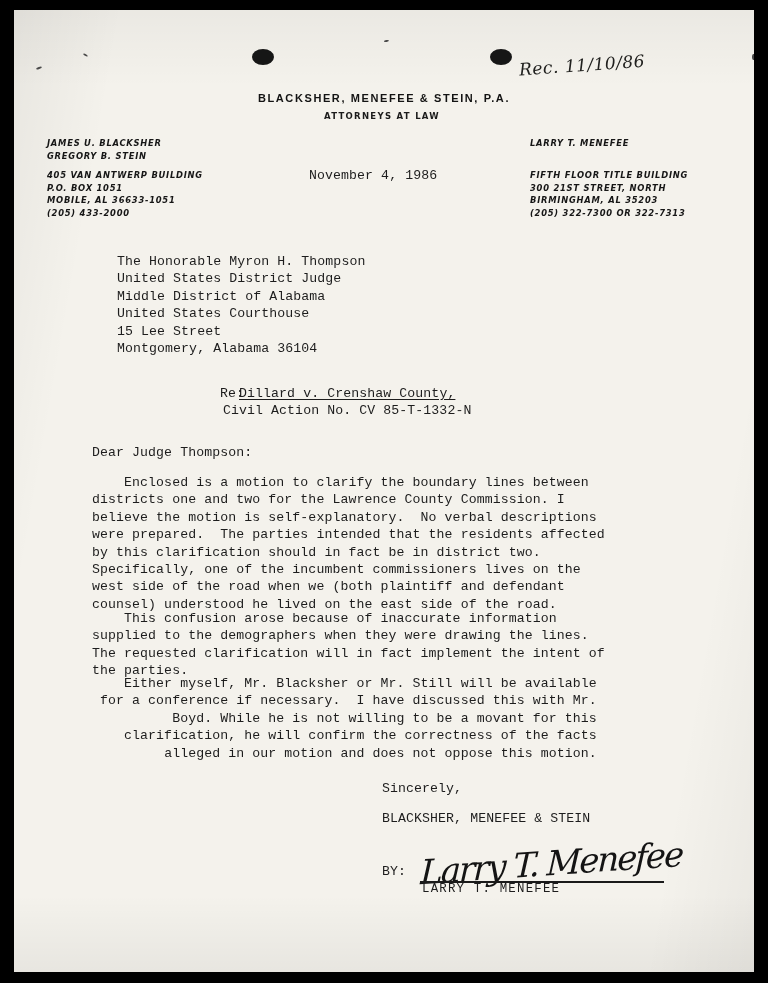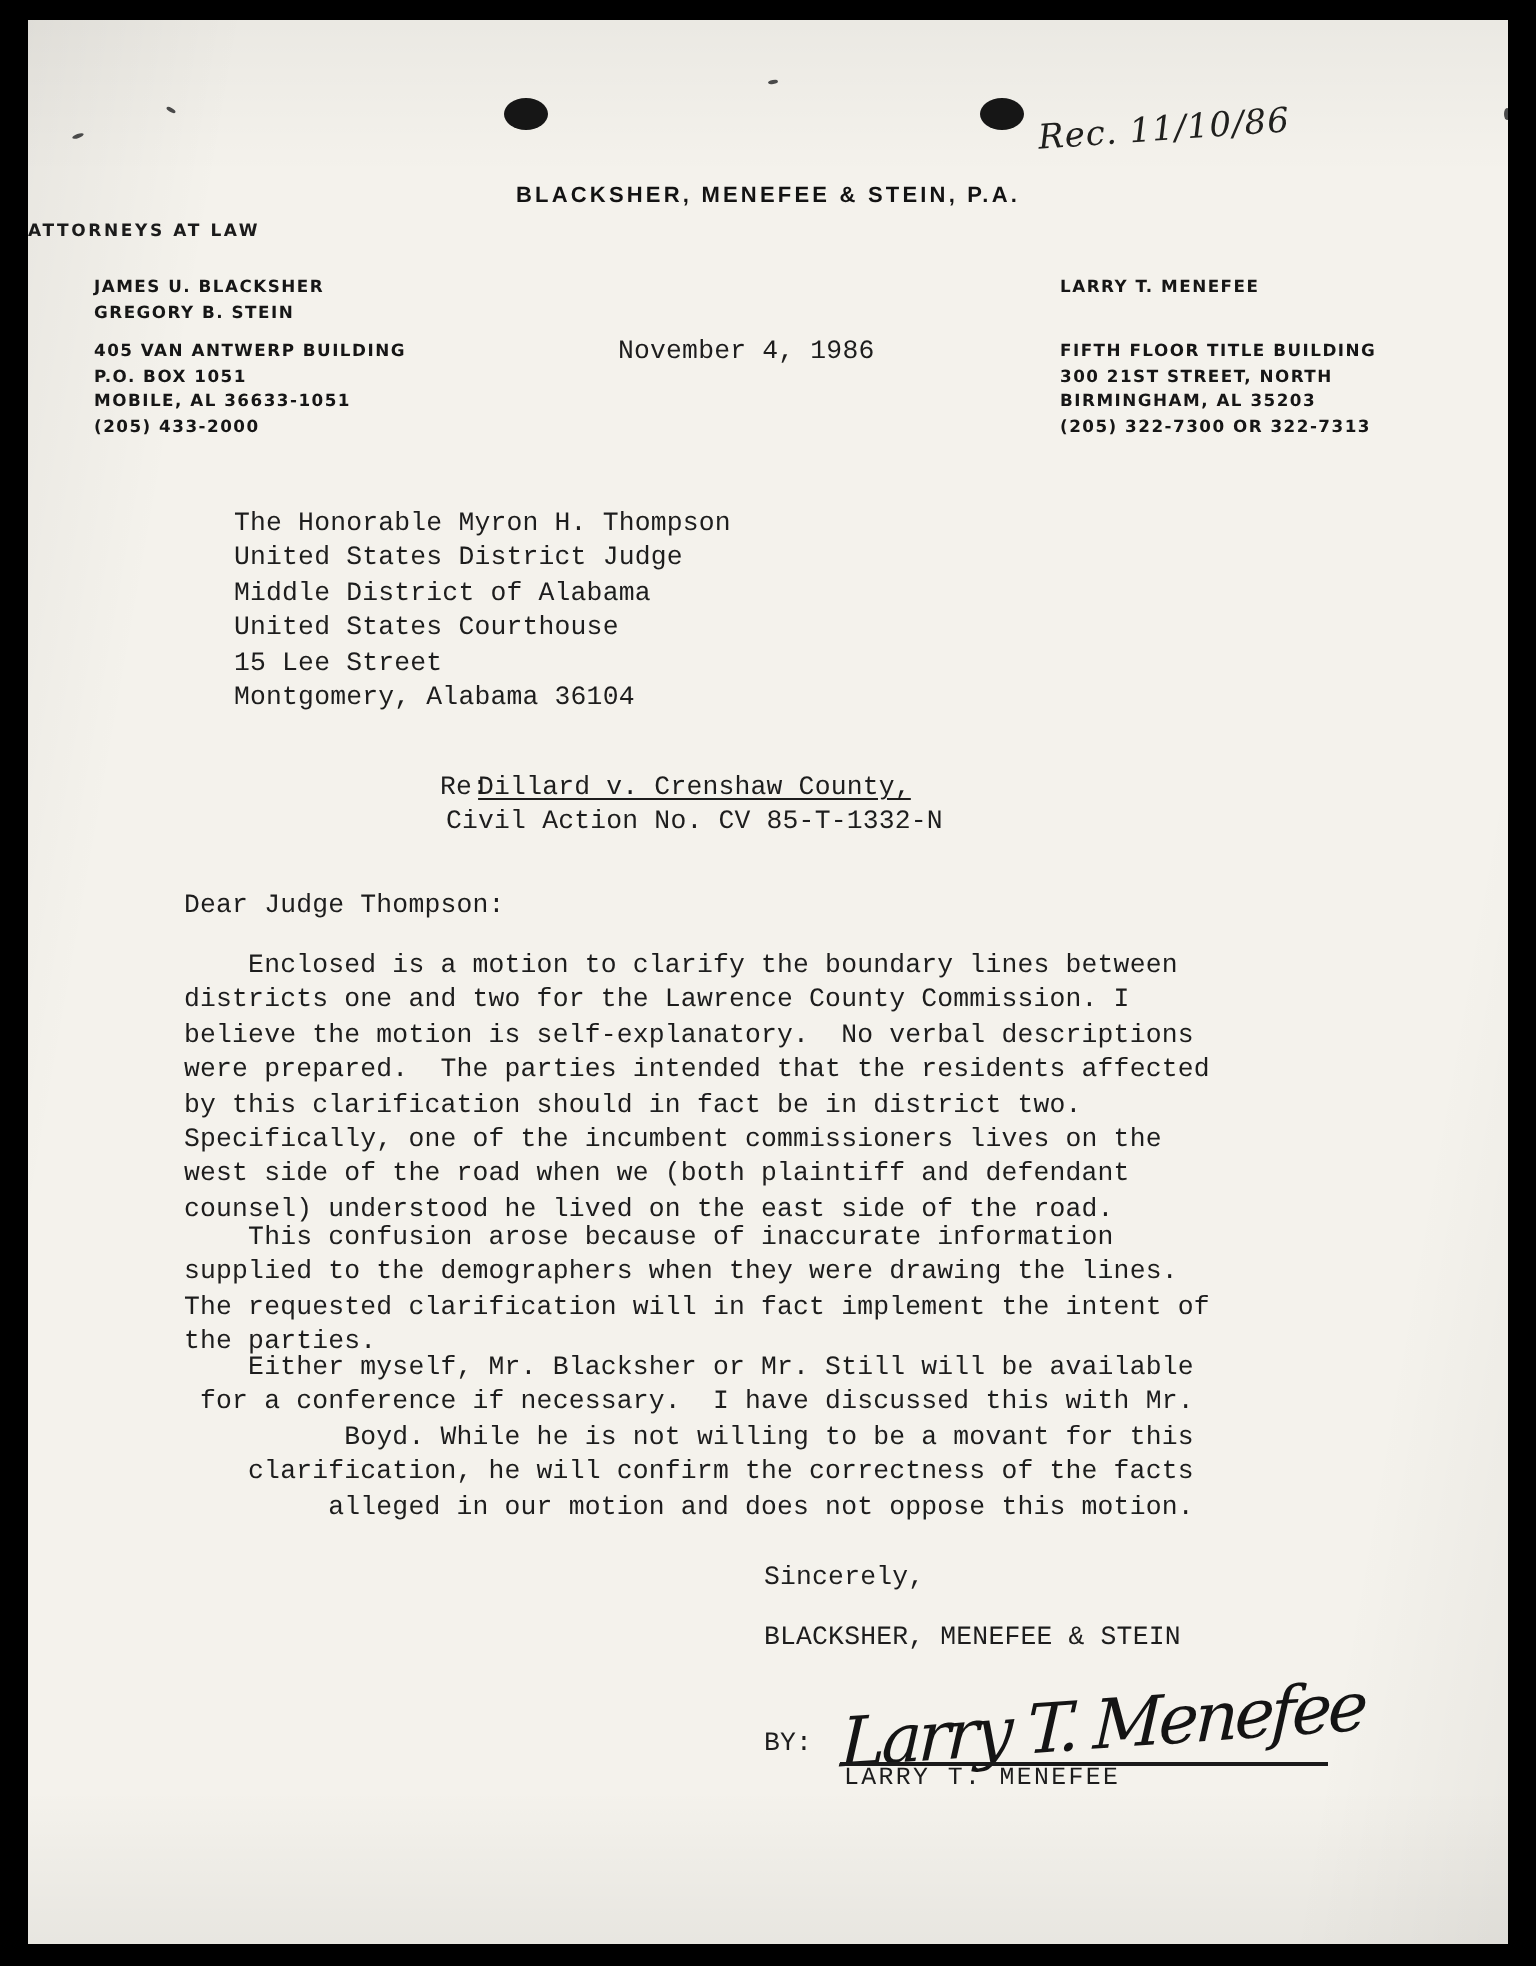--- a/index.html
+++ b/index.html
@@ -87,36 +87,37 @@
     font-family: Liberation Sans, sans-serif;
     font-weight: bold;
     font-size: 11px;
     letter-spacing: 1.6px;
     color: #131313;
   }
   #firm-subtitle {
     position: absolute;
     left: 0; right: 4px;
     top: 101px;
-    text-align: left;
+    text-align: center;
     font-family: "DejaVu Sans", sans-serif;
     font-weight: bold;
     font-size: 8.5px;
     letter-spacing: 1.3px;
     color: #1b1b1b;
   }
 
   .addr-block {
     position: absolute;
     font-family: "DejaVu Sans", sans-serif;
     font-weight: bold;
     font-size: 8.4px;
     letter-spacing: 0.75px;
     line-height: 12.6px;
     color: #161616;
+    font-style: italic;
   }
   #left-names   { left: 33px; top: 127px; }
   #left-address { left: 33px; top: 159px; }
   #right-name   { left: 516px; top: 127px; }
   #right-address{ left: 516px; top: 159px; }
   .addr-block div { white-space: nowrap; }
 
   
   .typed {
     font-family: Liberation Mono, monospace;

